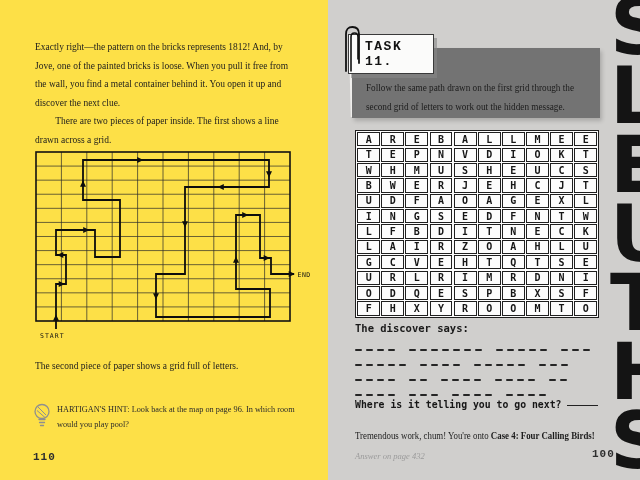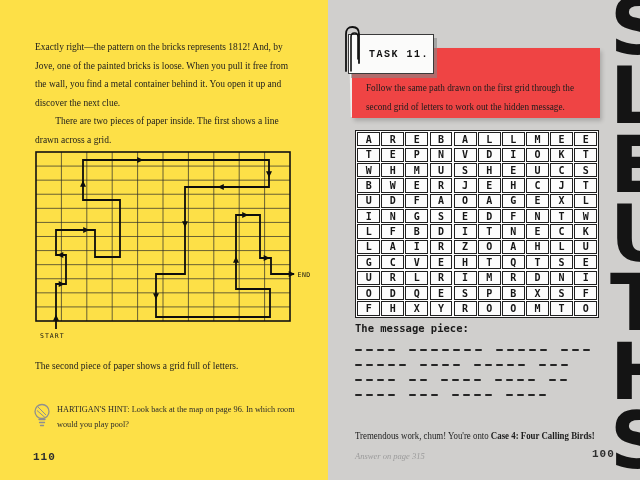--- a/index.html
+++ b/index.html
@@ -19,29 +19,29 @@
   .hint-text{position:absolute;left:24px;top:2px;width:272px;transform:scaleX(.92);
              transform-origin:0 0;font-size:9px;line-height:14.5px;color:#2a2a2a;}
   .pageno{position:absolute;font-family:"Liberation Mono",monospace;font-weight:bold;
           font-size:11px;color:#2e2e2e;letter-spacing:1px;}
   .pageno-left{left:33px;top:444px;margin-top:7px;}
   .pageno-right{left:264px;top:448px;}
   
   .page-right{position:absolute;left:328px;top:0;width:312px;height:480px;background:#d0cfcd;}
   .task-sheet{position:absolute;left:22px;top:52px;width:246px;height:62px;background:#f4f3f1;
               transform:rotate(-1.4deg);}
-  .task-card{position:absolute;left:24px;top:48px;width:248px;height:70px;background:#ef4444;
+  .task-card{position:absolute;left:24px;top:48px;width:248px;height:70px;background:#737373;
              box-shadow:2px 3px 4px rgba(0,0,0,.18);}
   .task-card-text{position:absolute;left:14px;top:30px;width:241px;transform:scaleX(.92);
                   transform-origin:0 0;font-size:10px;line-height:19px;color:#1c1c1c;
                   white-space:pre-line;}
   .task-label{position:absolute;left:20px;top:34px;width:84px;height:38px;background:#fbfbfa;
               border:1.2px solid #3a3a3a;box-shadow:3px 4px 0 rgba(135,135,135,.6);
               display:flex;align-items:center;justify-content:center;}
-  .task-label span{font-family:"Liberation Mono",monospace;font-weight:bold;font-size:10px;
+  .task-label span{font-family:"Liberation Mono",monospace;font-weight:bold;font-size:13px;
                    letter-spacing:1.5px;color:#131313;padding-left:16px;}
   .paperclip{position:absolute;left:14px;top:24px;}
   .letter-grid{position:absolute;left:27px;top:130px;width:240px;display:grid;
                grid-template-columns:repeat(10,1fr);grid-auto-rows:14.2px;gap:1.2px;
                padding:1.2px;border:1.5px solid #1f1f1f;background:#fcfcfc;}
   .lcell{box-sizing:border-box;border:1px solid #1f1f1f;background:#fcfcfc;display:flex;
          align-items:center;justify-content:center;
          font-family:"DejaVu Sans Mono",monospace;font-size:10px;font-weight:bold;color:#161616;}
   .msg-label{position:absolute;left:27px;top:322px;font-family:"DejaVu Sans Mono",monospace;
              font-weight:bold;font-size:10.5px;color:#1a1a1a;}
@@ -276,21 +276,21 @@
         <div class="lcell">X</div>
         <div class="lcell">Y</div>
         <div class="lcell">R</div>
         <div class="lcell">O</div>
         <div class="lcell">O</div>
         <div class="lcell">M</div>
         <div class="lcell">T</div>
         <div class="lcell">O</div>
       </div>
 
-    <div class="msg-label">The message piece:</div>
+    <div class="msg-label">The discover says:</div>
 
     <div class="dash-lines" id="dash-lines">
         <div class="dash-row">
           <span class="dash-group">
             <span class="dash"></span>
             <span class="dash"></span>
             <span class="dash"></span>
             <span class="dash"></span>
           </span>
           <span class="dash-group">
@@ -390,22 +390,26 @@
           </span>
           <span class="dash-group">
             <span class="dash"></span>
             <span class="dash"></span>
             <span class="dash"></span>
             <span class="dash"></span>
           </span>
         </div>
       </div>
 
+    <div class="where-line">
+      <span>Where is it telling you to go next?</span>
+      <span class="fill-line"></span>
+    </div>
 
     <div class="congrats">
       <span>Tremendous work, chum! You're onto </span><b>Case 4: Four Calling Birds!</b>
     </div>
 
-    <div class="answer-note">Answer on page 315</div>
+    <div class="answer-note">Answer on page 432</div>
 
     <div class="pageno pageno-right">100</div>
   </div>
 </div>
 
 </body></html>

